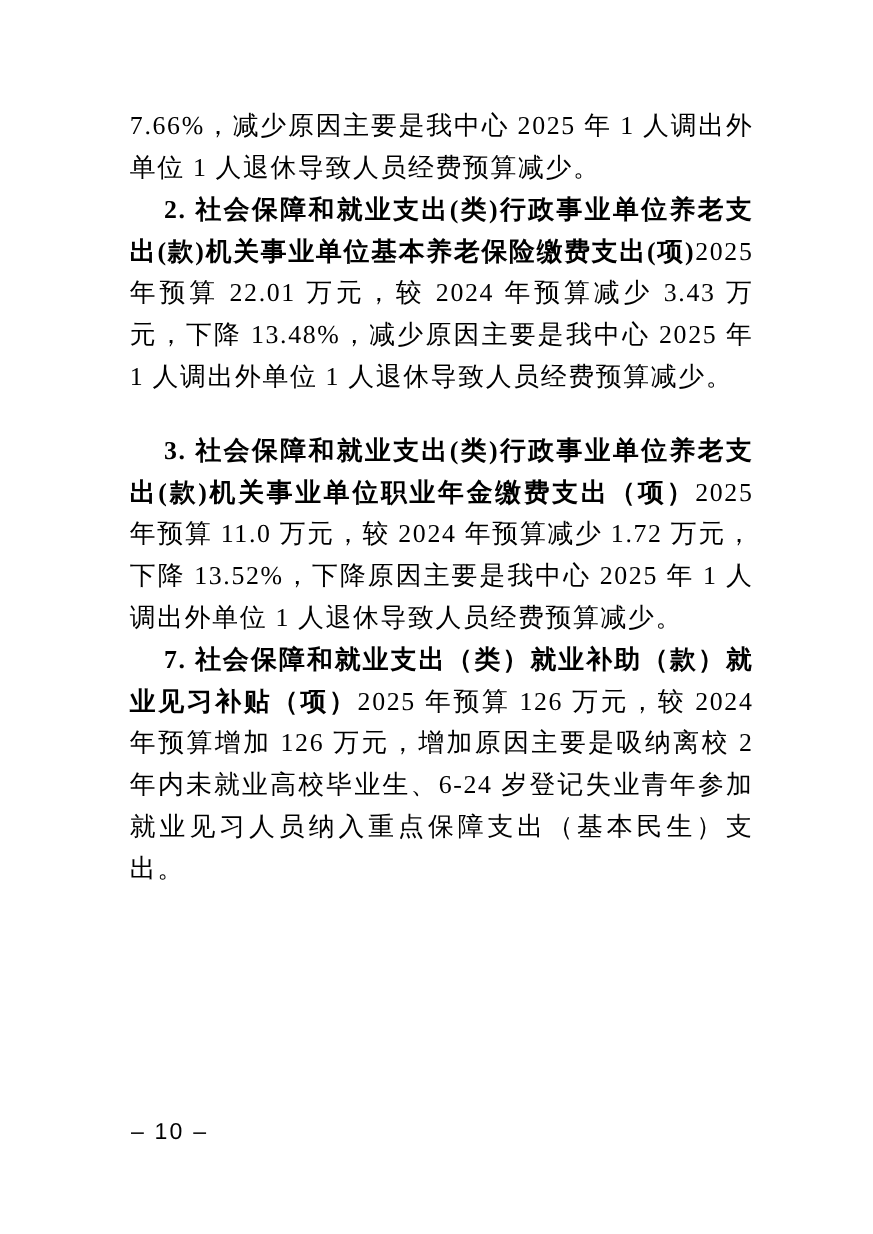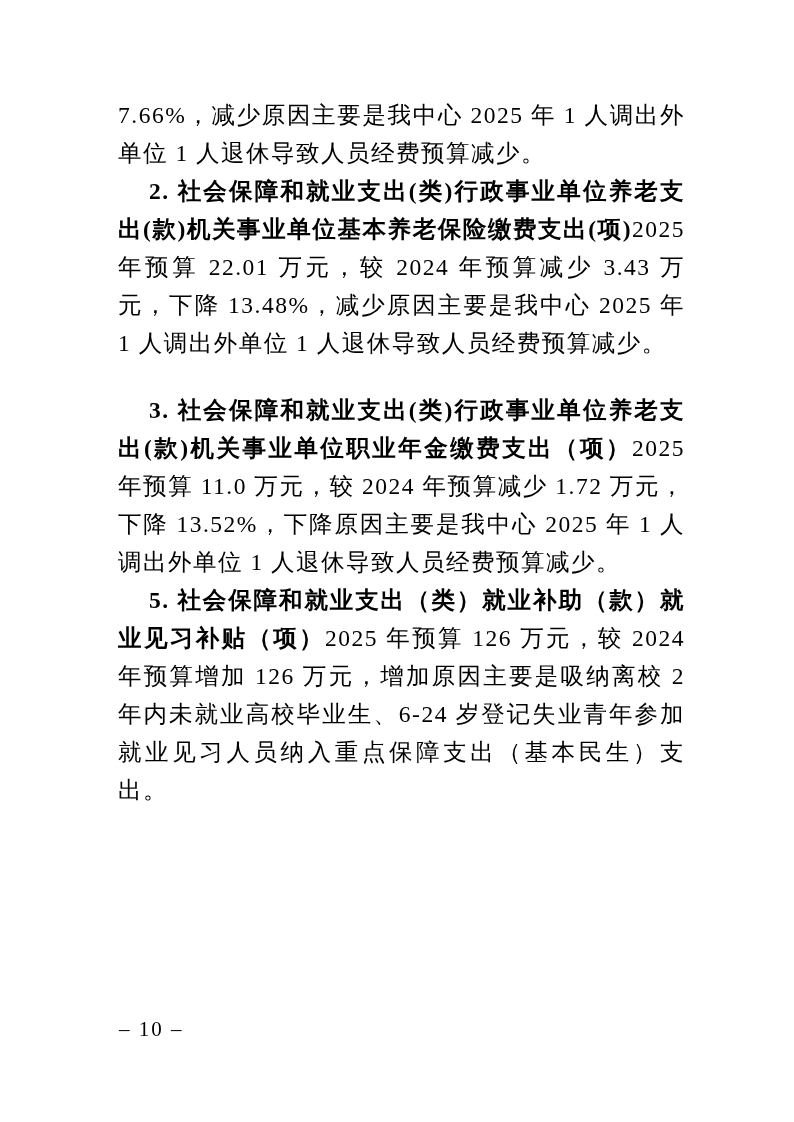--- a/index.html
+++ b/index.html
@@ -41,37 +41,37 @@
   .para-spacer {
     height: 29px;
   }
   .footer {
     position: absolute;
     left: 119px;
     top: 1014px;
     font-size: 21px;
     line-height: 30px;
     letter-spacing: 2px;
-    font-family: Liberation Serif, serif;
+    font-family: Liberation Sans, sans-serif;
     color: #000000;
   }
 </style>
 </head>
 <body>
 
 <div class="page">
   <div class="content">
 
     <p class="para"><span>7.66%，减少原因主要是我中心 2025 年 1 人调出外单位 1 人退休导致人员经费预算减少。</span></p>
 
     <p class="para indent"><span class="lead">2. 社会保障和就业支出(类)行政事业单位养老支出(款)机关事业单位基本养老保险缴费支出(项)</span><span>2025 年预算 22.01 万元，较 2024 年预算减少 3.43 万元，下降 13.48%，减少原因主要是我中心 2025 年 1 人调出外单位 1 人退休导致人员经费预算减少。</span></p>
 
     <div class="para-spacer"></div>
 
     <p class="para indent"><span class="lead">3. 社会保障和就业支出(类)行政事业单位养老支出(款)机关事业单位职业年金缴费支出（项）</span><span>2025 年预算 11.0 万元，较 2024 年预算减少 1.72 万元，下降 13.52%，下降原因主要是我中心 2025 年 1 人调出外单位 1 人退休导致人员经费预算减少。</span></p>
 
-    <p class="para indent"><span class="lead">5. 社会保障和就业支出（类）就业补助（款）就业见习补贴（项）</span><span>2025 年预算 126 万元，较 2024 年预算增加 126 万元，增加原因主要是吸纳离校 2 年内未就业高校毕业生、6-24 岁登记失业青年参加就业见习人员纳入重点保障支出（基本民生）支出。</span></p>
+    <p class="para indent"><span class="lead">7. 社会保障和就业支出（类）就业补助（款）就业见习补贴（项）</span><span>2025 年预算 126 万元，较 2024 年预算增加 126 万元，增加原因主要是吸纳离校 2 年内未就业高校毕业生、6-24 岁登记失业青年参加就业见习人员纳入重点保障支出（基本民生）支出。</span></p>
 
 
   </div>
 
   <div class="footer">– 10 –</div>
 </div>
 
 </body></html>

